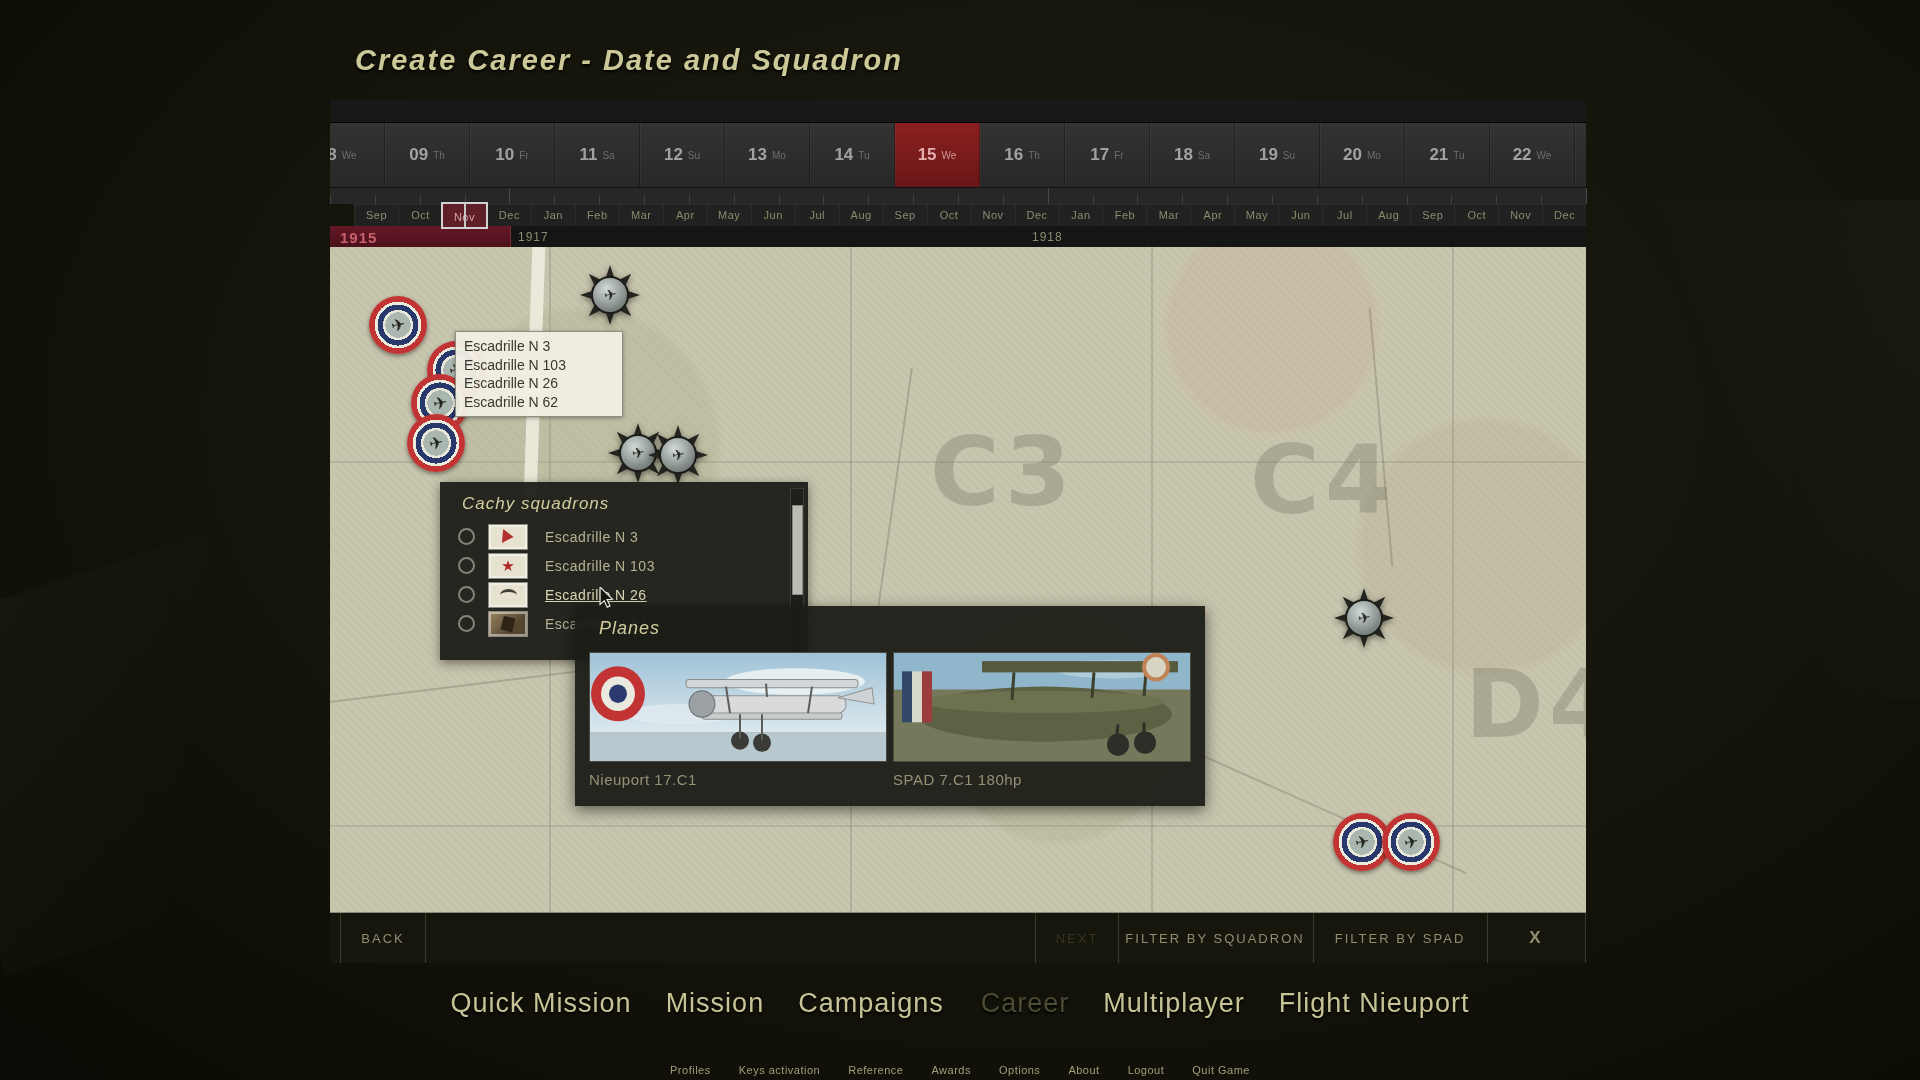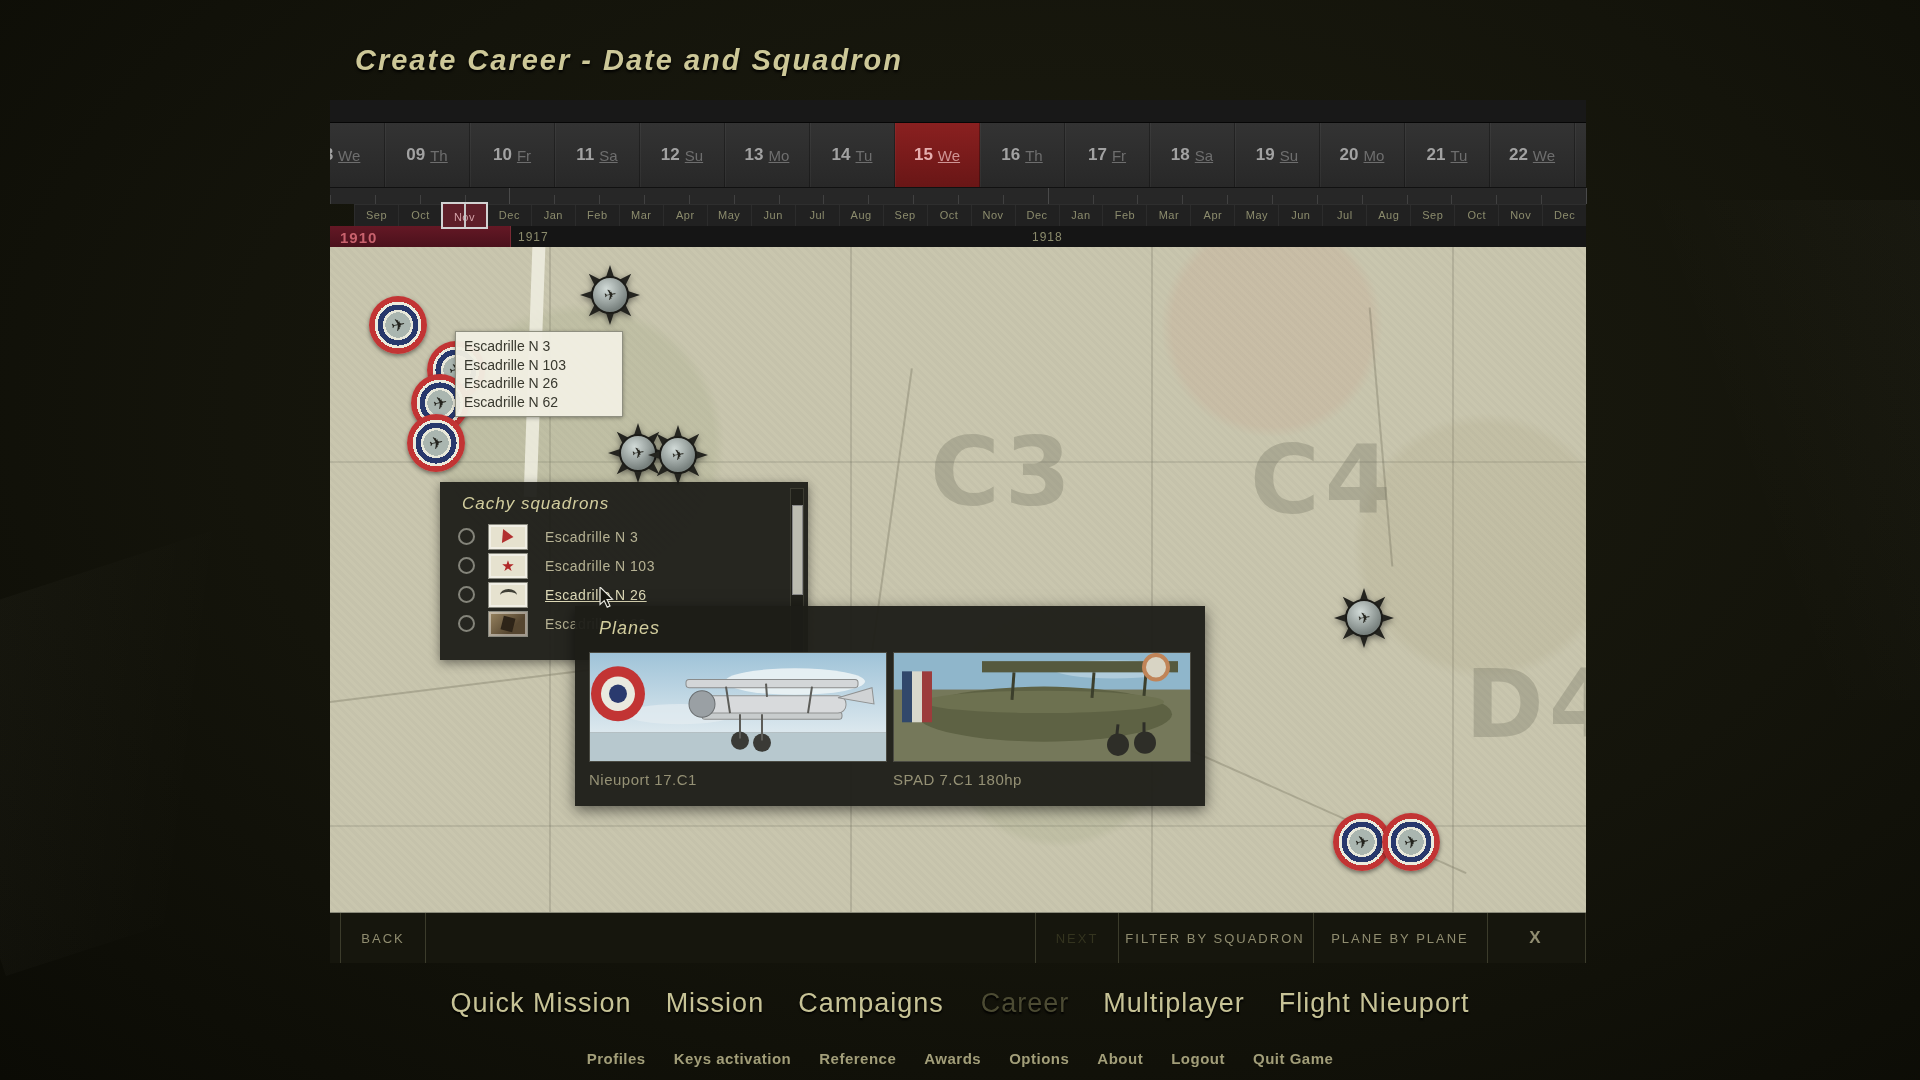--- a/index.html
+++ b/index.html
@@ -14,21 +14,21 @@
     color:#cdc898;letter-spacing:2px;text-shadow:0 2px 3px #000;}
 
   
   .header{position:absolute;left:330px;top:100px;width:1256px;}
   .band1{height:22px;background:#181818;border-bottom:1px solid #060606;}
   .days{position:relative;height:64px;background:linear-gradient(#333,#282828);display:flex;overflow:hidden;border-bottom:1px solid #111;}
   .day{flex:0 0 84px;display:flex;align-items:center;justify-content:center;gap:5px;
     border-right:1px solid rgba(0,0,0,0.3);box-shadow:inset 1px 0 0 rgba(255,255,255,0.04);cursor:pointer;}
   .day:first-child{margin-left:-30px;}
   .dnum{font-size:17px;font-weight:bold;color:#a2a2a2;}
-  .dwd{font-size:15px;color:#6e6e6e;text-decoration:underline;}
+  .dwd{font-size:10px;color:#6e6e6e;}
   .day.sel{background:linear-gradient(#8a2020,#691616);}
   .day.sel .dnum{color:#e6afaf;}
   .day.sel .dwd{color:#cf9494;}
   .tickzone{position:relative;height:16px;background:#272727;}
   .tick{position:absolute;bottom:0;width:1px;height:9px;background:#414141;}
   .tick.tall{height:16px;background:#4a4a4a;}
   .months{position:relative;height:21px;background:#212121;display:flex;border-top:1px solid #2e2e2e;margin-left:24px;}
   .month{flex:1;text-align:center;font-size:11px;padding-top:4px;color:#8c8c6d;letter-spacing:0.5px;
     border-left:1px solid rgba(255,255,255,0.05);cursor:pointer;}
   .month.sel{position:relative;z-index:2;margin:-3px -1px;padding-top:7px;border:2px solid #d2d2d2;
@@ -117,21 +117,21 @@
   .bb-fsq{left:787px;width:196px;border-left:none;}
   .bb-fpl{left:983px;width:174px;border-left:none;}
   .bb-x{left:1157px;width:98px;border-left:none;font-size:17px;font-weight:bold;}
 
   
   .mainnav{position:absolute;left:0;top:988px;width:1920px;text-align:center;}
   .navitem{display:inline-block;margin:0 17px;font-size:27px;letter-spacing:1px;color:#c7c396;
     text-shadow:0 2px 2px #000;cursor:pointer;}
   .navitem.active{color:#4c4b33;cursor:default;margin-left:20px;}
   .footernav{position:absolute;left:0;top:1050px;width:1920px;text-align:center;}
-  .fnavitem{display:inline-block;margin:0 14px;font-size:15px;letter-spacing:0.5px;color:#a29e79;cursor:pointer;font-weight:bold;}
+  .fnavitem{display:inline-block;margin:14px 14px;font-size:11px;letter-spacing:0.5px;color:#a29e79;cursor:pointer;}
 </style>
 </head>
 <body>
 
 <div class="stage">
   <div class="bgdeco d1"></div>
   <div class="bgdeco d2"></div>
 
   <div class="title">Create Career - Date and Squadron</div>
 
@@ -256,21 +256,21 @@
         <div class="month">Jun</div>
         <div class="month">Jul</div>
         <div class="month">Aug</div>
         <div class="month">Sep</div>
         <div class="month">Oct</div>
         <div class="month">Nov</div>
         <div class="month">Dec</div>
       </div>
     <div class="years">
       <div class="yearbar"></div>
-      <div class="ylabel y1916">1910</div>
+      <div class="ylabel y1916">1915</div>
       <div class="ylabel y1917">1917</div>
       <div class="ylabel y1918">1918</div>
     </div>
   </div>
 
   <div class="map">
     <div class="road rv1"></div>
     <div class="path p1"></div>
     <div class="path p2"></div>
     <div class="path p3"></div>
@@ -421,19 +421,19 @@
         <div class="gcenter">
           <span class="pglyph2">✈</span>
         </div>
       </div>
     </div>
 
   <div class="bbar">
     <div class="bcell bb-back">BACK</div>
     <div class="bcell bb-next">NEXT</div>
     <div class="bcell bb-fsq">FILTER BY SQUADRON</div>
-    <div class="bcell bb-fpl">PLANE BY PLANE</div>
+    <div class="bcell bb-fpl">FILTER BY SPAD</div>
     <div class="bcell bb-x">X</div>
   </div>
 
   <div class="mainnav"><span class="navitem">Quick Mission</span><span class="navitem">Mission</span><span class="navitem">Campaigns</span><span class="navitem active">Career</span><span class="navitem">Multiplayer</span><span class="navitem">Flight Nieuport</span></div>
   <div class="footernav"><span class="fnavitem">Profiles</span><span class="fnavitem">Keys activation</span><span class="fnavitem">Reference</span><span class="fnavitem">Awards</span><span class="fnavitem">Options</span><span class="fnavitem">About</span><span class="fnavitem">Logout</span><span class="fnavitem">Quit Game</span></div>
 </div>
 
 </body></html>

